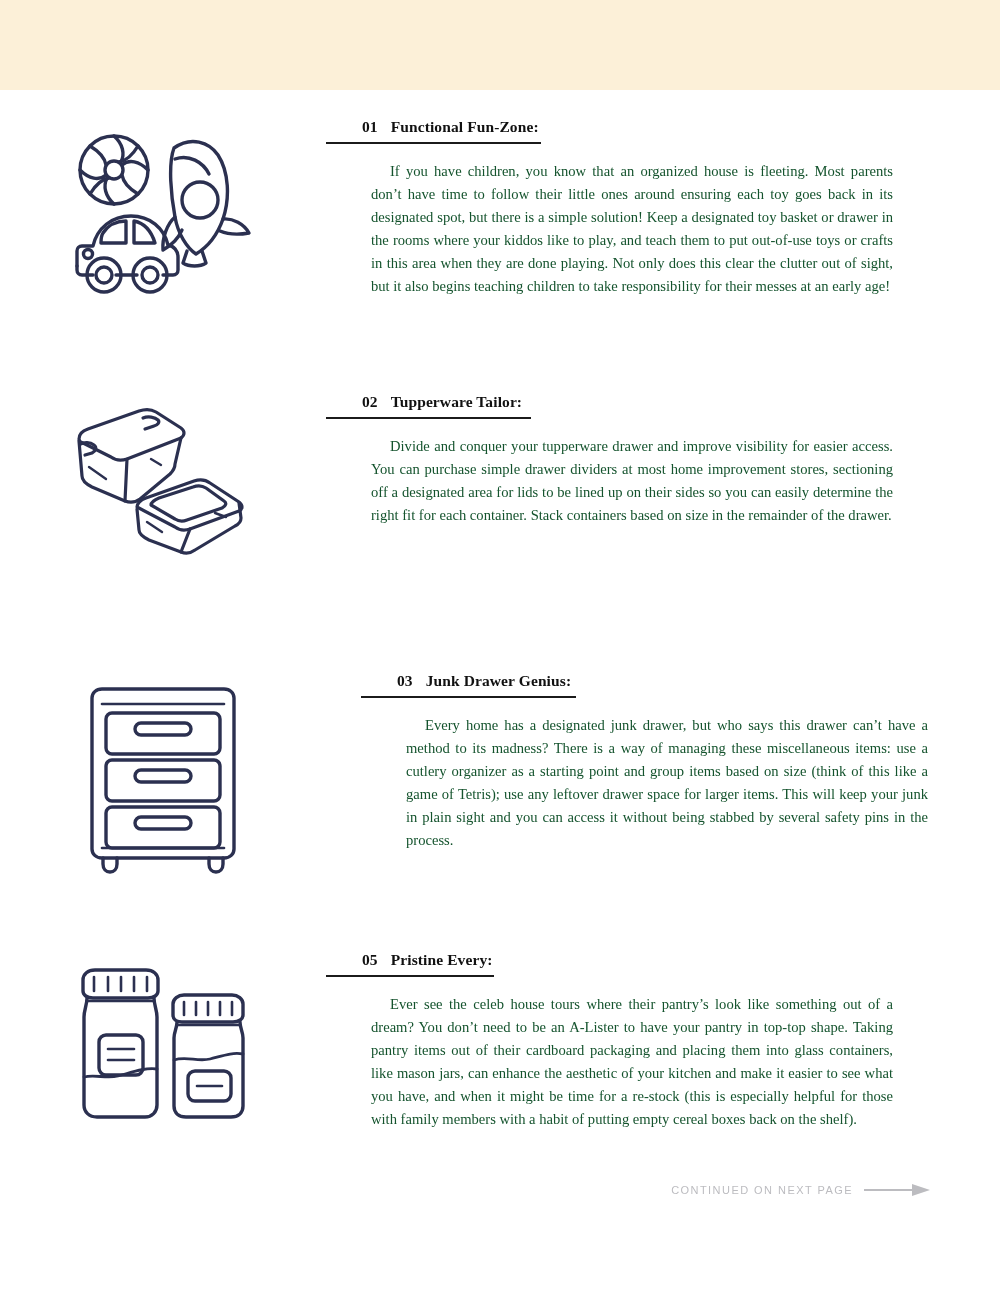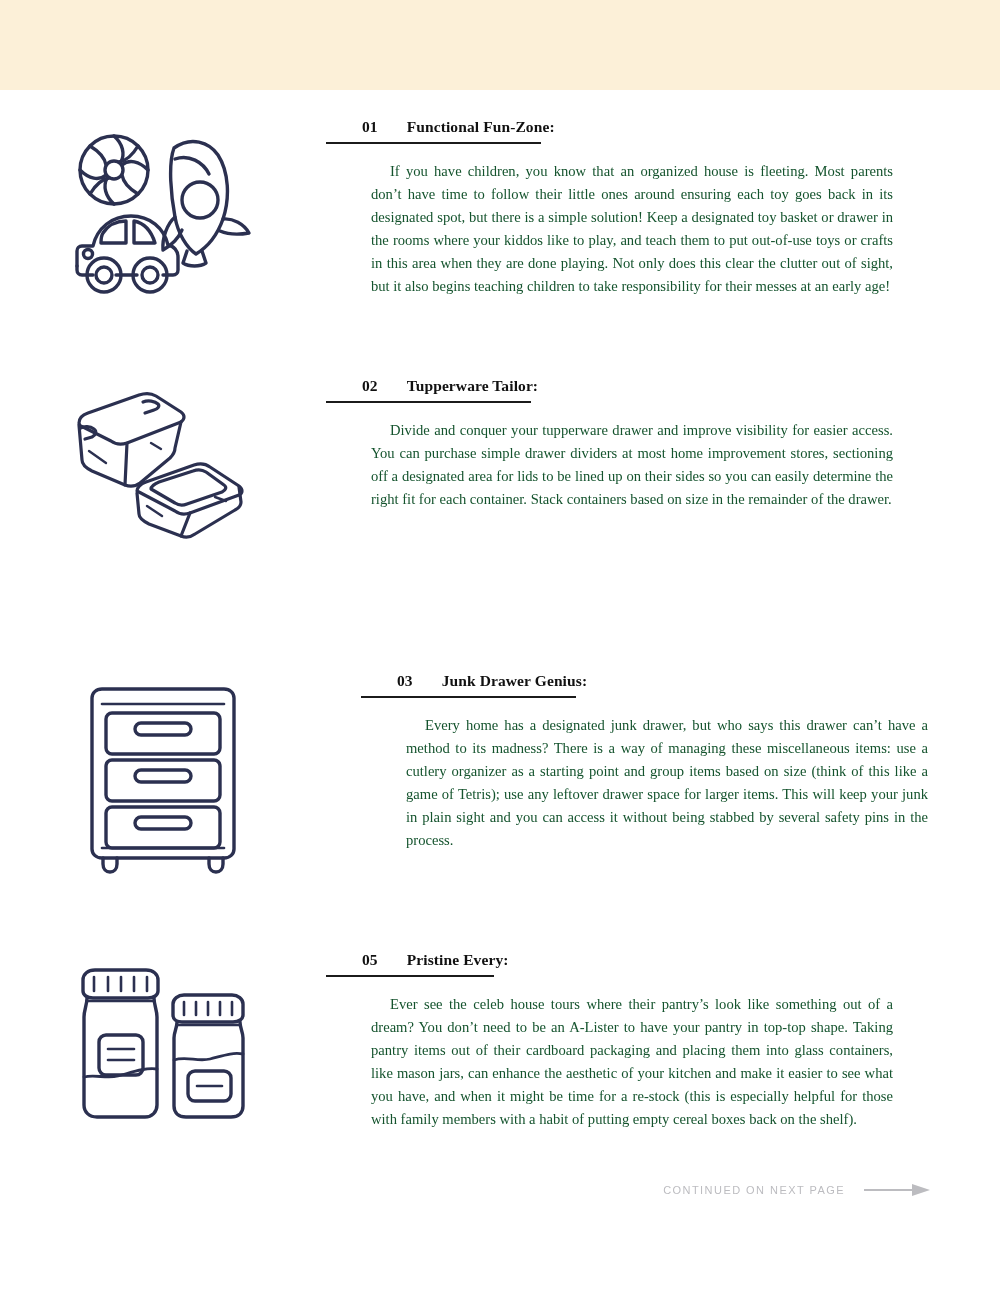--- a/index.html
+++ b/index.html
@@ -33,21 +33,21 @@
   
   .section {
     position: absolute;
     left: 0;
     width: 1000px;
     display: flex;
     flex-direction: row;
     align-items: flex-start;
   }
   .sec-1 { top: 118px; }
-  .sec-2 { top: 377px; }
+  .sec-2 { top: 393px; }
   .sec-3 { top: 672px; gap: 35px; }
   .sec-4 { top: 951px; }
 
   .icon-cell {
     width: 326px;
     flex: 0 0 326px;
     display: flex;
     justify-content: center;
     align-items: flex-start;
     padding-top: 6px;
@@ -69,21 +69,21 @@
     font-size: 15.5px;
     color: #111111;
     letter-spacing: 0.1px;
     white-space: nowrap;
     display: inline-block;
     padding: 0 0 7px 36px;
     margin: 0;
     line-height: 1.1;
   }
   .sec-heading .num {
-    margin-right: 29px;
+    margin-right: 13px;
   }
   .rule {
     height: 1.6px;
     background: #1b1b1b;
     margin: 0 0 16px 0;
   }
   .rule-1 { width: 215px; }
   .rule-2 { width: 205px; }
   .rule-3 { width: 215px; }
   .rule-4 { width: 168px; }
@@ -102,21 +102,21 @@
     hyphens: none;
   }
 
   
   .footer {
     position: absolute;
     right: 70px;
     top: 1183px;
     display: flex;
     align-items: center;
-    gap: 19px;
+    gap: 11px;
   }
   .footer-label {
     font-family: "Liberation Sans", sans-serif;
     font-size: 11px;
     letter-spacing: 1.45px;
     color: #bcbcc0;
     text-transform: uppercase;
     white-space: nowrap;
   }
   .footer-arrow {

